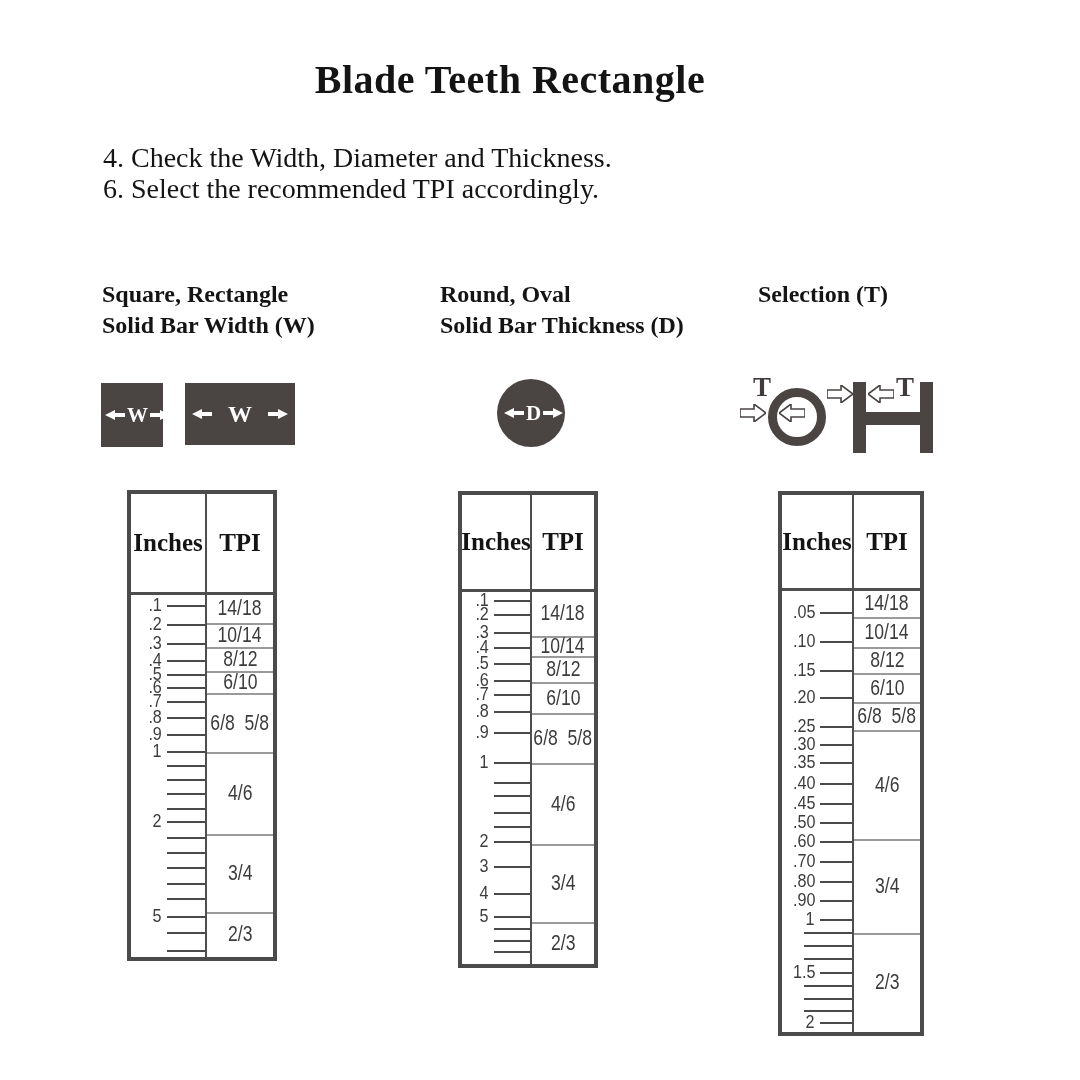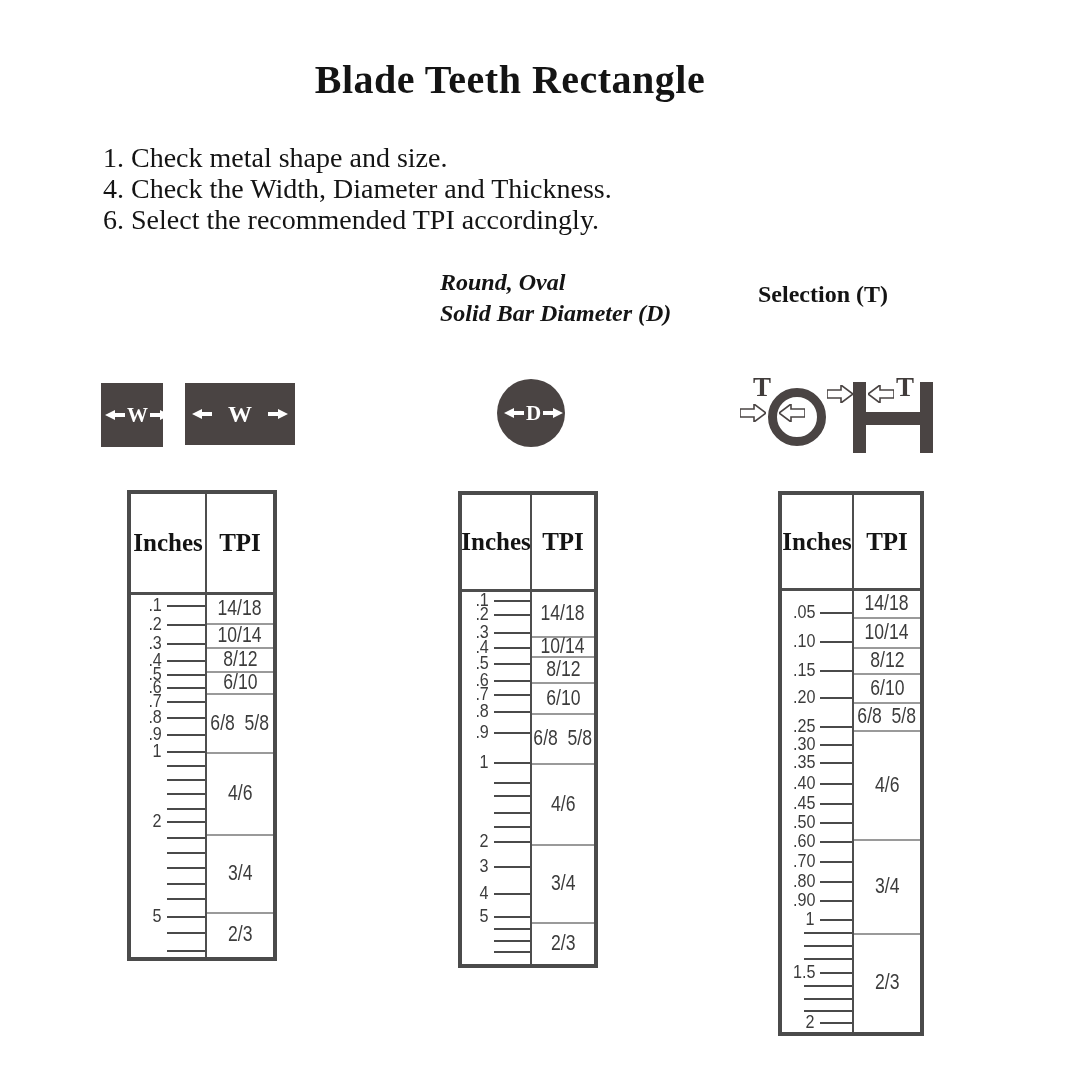--- a/index.html
+++ b/index.html
@@ -2,21 +2,21 @@
 <html><head>
 <meta charset="utf-8">
 <style>
   html,body{margin:0;padding:0;background:#fff;}
   .canvas{position:relative;width:1080px;height:1080px;background:#ffffff;overflow:hidden;
           font-family:"Liberation Serif",serif;color:#141414;}
   .title{position:absolute;left:0;top:56px;width:1020px;text-align:center;
          font-size:40px;font-weight:bold;letter-spacing:.5px;}
   .instructions{position:absolute;left:103px;top:142px;font-size:28px;line-height:31px;}
   .sec-head{position:absolute;font-size:24px;font-weight:bold;line-height:31px;white-space:nowrap;}
-  .sec1{left:102px;top:279px;} .sec2{left:440px;top:267px;font-style:italic;} .sec3{left:758px;top:279px;}
+  .sec1{left:102px;top:279px;} .sec2{left:440px;top:279px;} .sec3{left:758px;top:279px;}
 
   
   .solidshape{position:absolute;background:#4a4443;color:#fff;display:flex;align-items:center;}
   .shape-square{left:101px;top:383px;width:62px;height:64px;padding:0 4px;box-sizing:border-box;}
   .shape-rect{left:185px;top:383px;width:110px;height:62px;padding:0 7px;box-sizing:border-box;}
   .shape-circle{left:497px;top:379px;width:68px;height:68px;border-radius:50%;padding:0 7px;box-sizing:border-box;}
   .tri{width:0;height:0;border-top:5px solid transparent;border-bottom:5px solid transparent;flex:0 0 auto;}
   .tri-l{border-right:10px solid #fff;}
   .tri-r{border-left:10px solid #fff;}
   .shaft{height:4px;background:#fff;flex:0 0 10px;}
@@ -46,28 +46,31 @@
                 transform:scaleX(.8);white-space:pre;}
 </style>
 </head>
 <body>
 
 <div class="canvas">
 
   <div class="title">Blade Teeth Rectangle</div>
 
   <div class="instructions">
-    <div>1. Check metal shape and size.</div>
     <div>4. Check the Width, Diameter and Thickness.</div>
     <div>6. Select the recommended TPI accordingly.</div>
   </div>
 
+  <div class="sec-head sec1">
+    <div>Square, Rectangle</div>
+    <div>Solid Bar Width (W)</div>
+  </div>
   <div class="sec-head sec2">
     <div>Round, Oval</div>
-    <div>Solid Bar Diameter (D)</div>
+    <div>Solid Bar Thickness (D)</div>
   </div>
   <div class="sec-head sec3">
     <div>Selection (T)</div>
   </div>
 
   <div class="solidshape shape-square">
     <span class="tri tri-l"></span>
       <span class="shaft"></span>
       <span class="sp"></span>
     <span class="letter">W</span>

